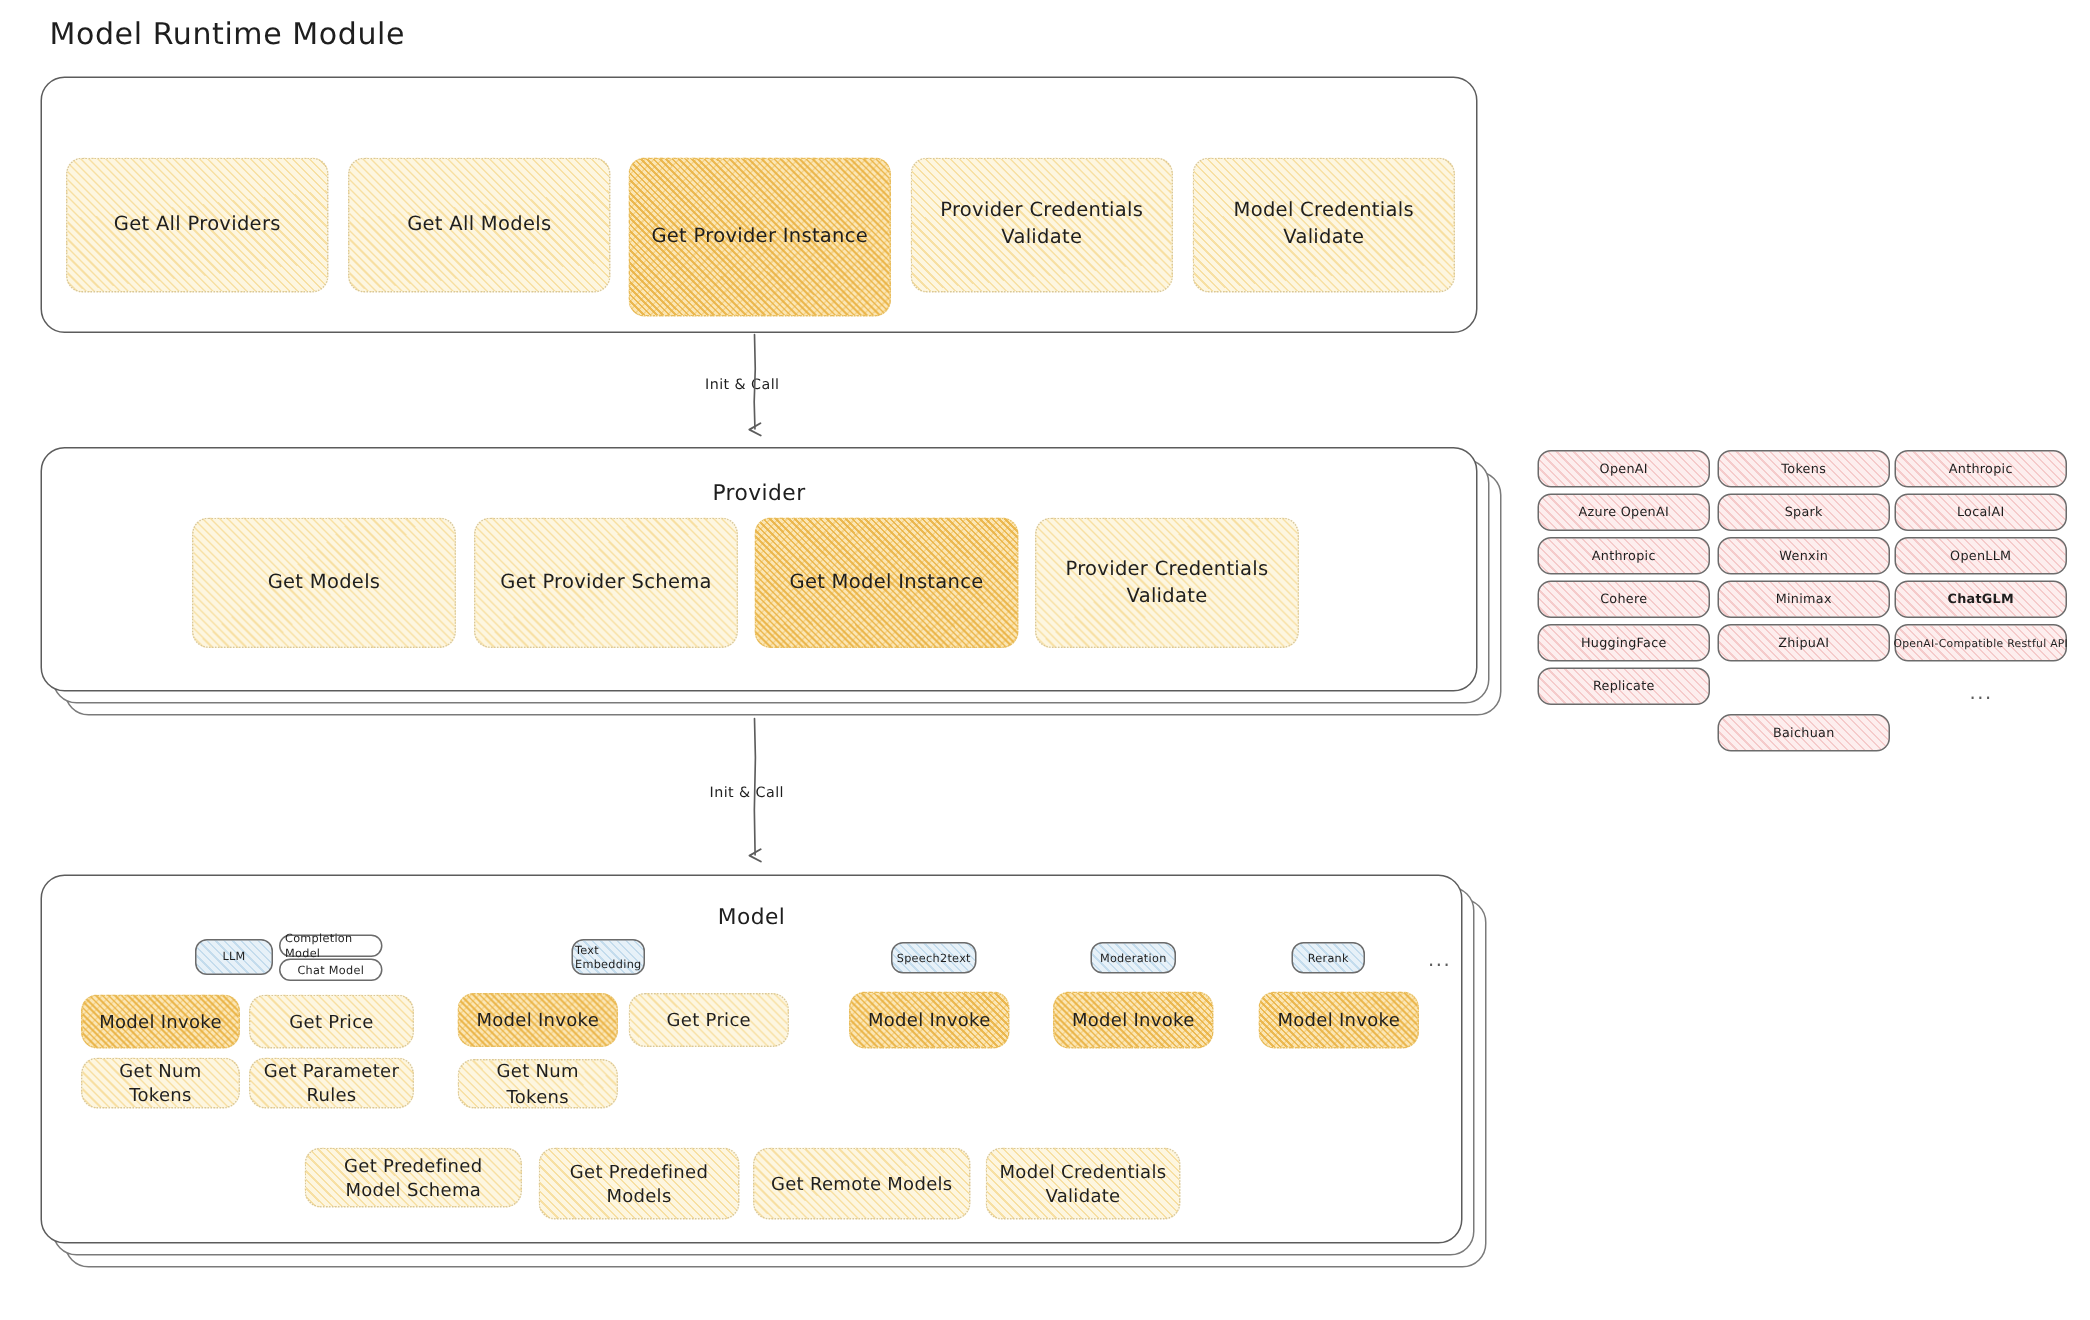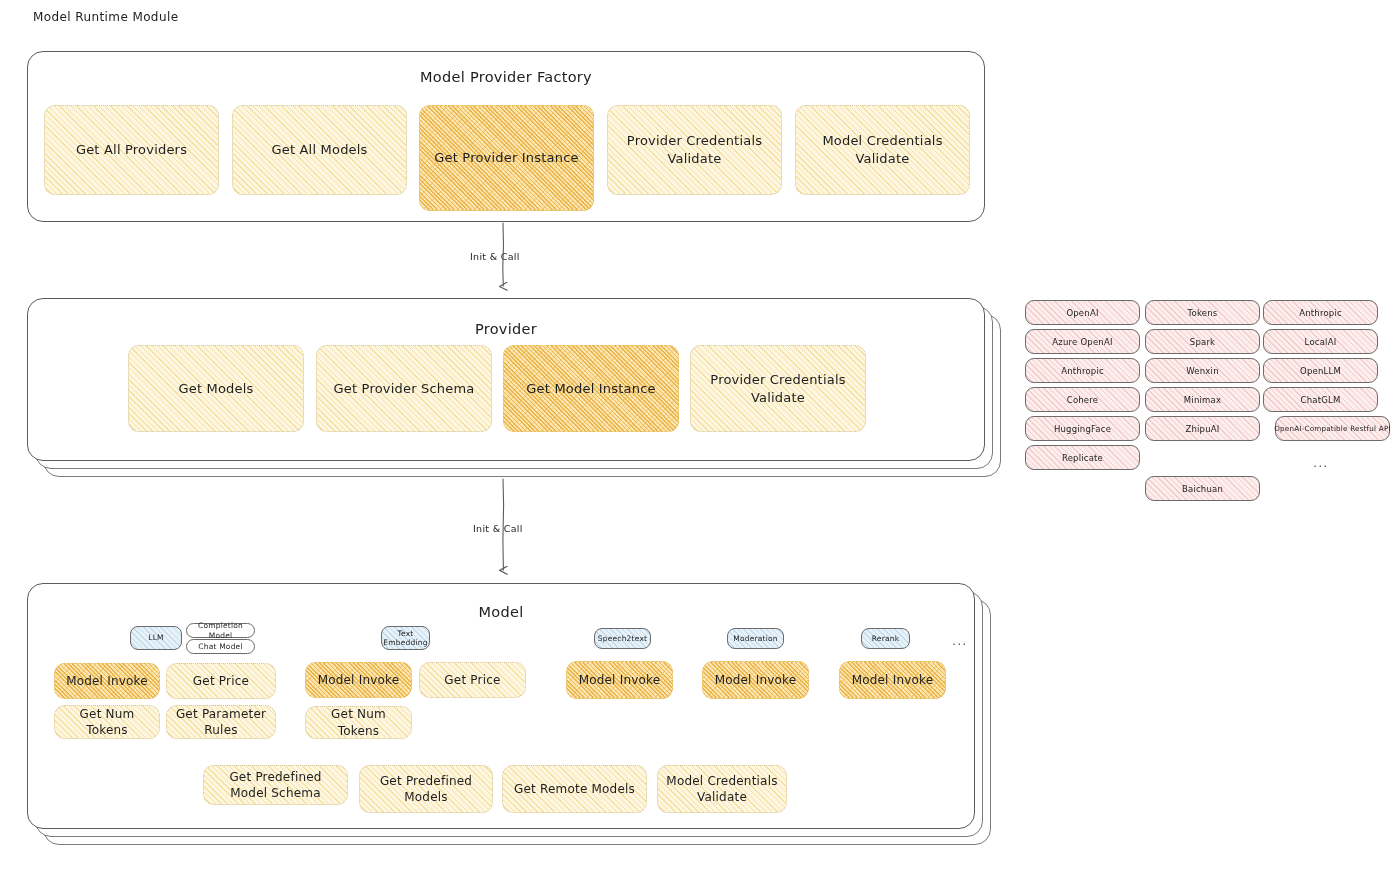--- a/index.html
+++ b/index.html
@@ -15,21 +15,21 @@
     overflow: hidden;
   }
 
   
   #canvas { position: absolute; inset: 0; }
 
   
   .page-title {
     position: absolute;
     left: 33px; top: 10px;
-    font-size: 12px;
+    font-size: 20px;
     color: #1e1e1e;
     letter-spacing: .4px;
     font-family: "DejaVu Sans", sans-serif;
     font-weight: 400;
   }
 
   
   .panel {
     position: absolute;
     border: 1.3px solid #5c5c5c;
@@ -112,21 +112,20 @@
   }
 
   
   .badge {
     position: absolute;
     border: 1.1px solid #6b6b6b;
     border-radius: 8px;
     display: flex;
     align-items: center;
     justify-content: center;
-    text-align: center;
     font-size: 7.5px;
     line-height: 1.25;
     color: #1e1e1e;
     letter-spacing: .2px;
     background-color: #e7f1f8;
     background-image:
       repeating-linear-gradient(45deg,
         rgba(130,180,215,.35) 0px,
         rgba(130,180,215,.35) 1px,
         rgba(255,255,255,0) 1px,
@@ -160,21 +159,20 @@
   }
 </style>
 </head>
 <body>
 
 <div id="canvas">
 
   <div class="page-title">Model Runtime Module</div>
 
   <div class="panel" style="left:27px; top:51px; width:958px; height:171px;"></div>
-  <div class="panel-title" style="left:27px; top:69px; width:958px;">Model Provider Factory</div>
 
   <div class="node" style="left:44px; top:105px; width:175px; height:90px;">Get All Providers</div>
   <div class="node" style="left:232px; top:105px; width:175px; height:90px;">Get All Models</div>
   <div class="node hl" style="left:419px; top:105px; width:175px; height:106px;">Get Provider Instance</div>
   <div class="node" style="left:607px; top:105px; width:175px; height:90px;">Provider Credentials Validate</div>
   <div class="node" style="left:795px; top:105px; width:175px; height:90px;">Model Credentials Validate</div>
 
   <div class="arrow-label" style="left:470px; top:251px;">Init &amp; Call</div>
 
   <div class="panel ghost" style="left:43px; top:314px; width:958px; height:163px;"></div>
@@ -197,22 +195,22 @@
   <div class="chip" style="left:1145px; top:300px; width:115px; height:25px;">Tokens</div>
   <div class="chip" style="left:1145px; top:329px; width:115px; height:25px;">Spark</div>
   <div class="chip" style="left:1145px; top:358px; width:115px; height:25px;">Wenxin</div>
   <div class="chip" style="left:1145px; top:387px; width:115px; height:25px;">Minimax</div>
   <div class="chip" style="left:1145px; top:416px; width:115px; height:25px;">ZhipuAI</div>
   <div class="chip" style="left:1145px; top:445px; width:115px; height:25px;margin-top:31px;">Baichuan</div>
 
   <div class="chip" style="left:1263px; top:300px; width:115px; height:25px;">Anthropic</div>
   <div class="chip" style="left:1263px; top:329px; width:115px; height:25px;">LocalAI</div>
   <div class="chip" style="left:1263px; top:358px; width:115px; height:25px;">OpenLLM</div>
-  <div class="chip" style="left:1263px; top:387px; width:115px; height:25px;">ChatGLM</div>
-  <div class="chip" style="left:1263px; top:416px; width:115px; height:25px; font-size:7.2px;margin-left:12px;">OpenAI-Compatible Restful API</div>
+  <div class="chip" style="left:1263px; top:387px; width:115px; height:25px;font-weight:bold;">ChatGLM</div>
+  <div class="chip" style="left:1263px; top:416px; width:115px; height:25px; font-size:7.2px;">OpenAI-Compatible Restful API</div>
   <div class="ellipsis" style="left:1313px; top:456px;">...</div>
 
   <div class="arrow-label" style="left:473px; top:523px;">Init &amp; Call</div>
 
   <div class="panel ghost" style="left:43px; top:599px; width:948px; height:246px;"></div>
   <div class="panel ghost" style="left:35px; top:591px; width:948px; height:246px;"></div>
   <div class="panel" style="left:27px; top:583px; width:948px; height:246px;"></div>
   <div class="panel-title" style="left:27px; top:604px; width:948px;">Model</div>
 
   <div class="badge" style="left:130px; top:626px; width:52px; height:24px;">LLM</div>

